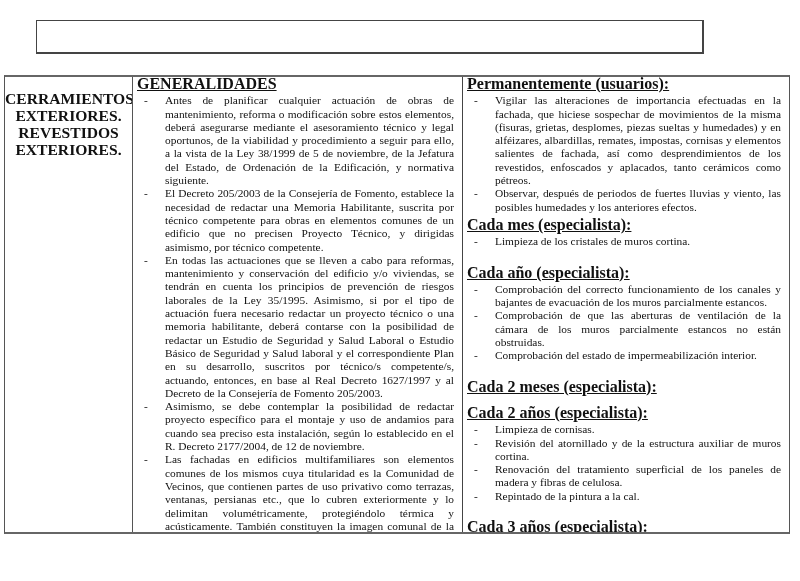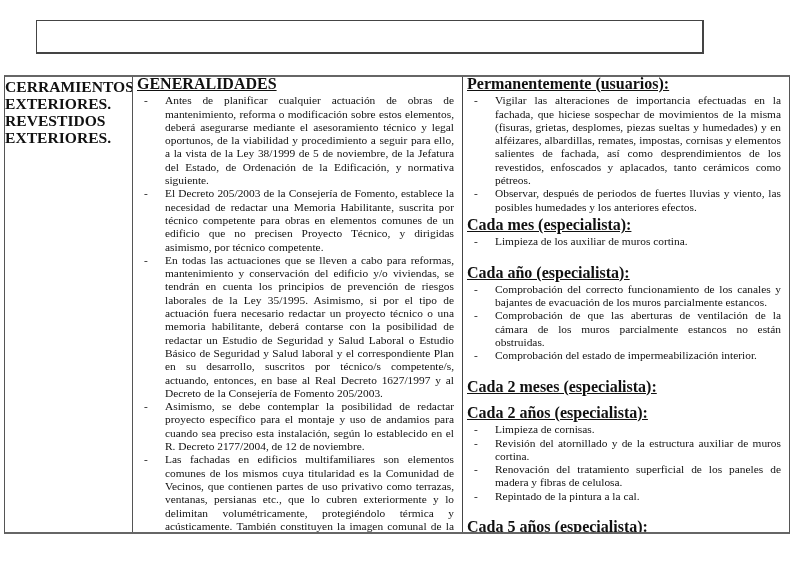--- a/index.html
+++ b/index.html
@@ -3,22 +3,22 @@
 <meta charset="utf-8">
 <style>
   html, body { margin:0; padding:0; background:#ffffff; }
   body { width:800px; height:581px; position:relative; overflow:hidden;
          font-family:"Liberation Serif","DejaVu Serif",serif; color:#111; }
   .header-box { position:absolute; left:36px; top:20px; width:665px; height:31px;
                 border:1px solid #444; border-bottom-width:2px; border-right-width:2px; }
   .table { position:absolute; left:4px; top:75px; width:786px; height:459px;
            border:1px solid #555; border-top:2px solid #666; border-bottom:2px solid #666; box-sizing:border-box; }
   .col { position:absolute; top:0; bottom:0; overflow:hidden; box-sizing:border-box; }
-  .col-title { left:0; width:128px; border-right:1px solid #555; 
-               font-weight:bold; font-size:15.6px; line-height:17px; padding-top:1px; }
+  .col-title { left:0; width:128px; border-right:1px solid #555; text-align:center;
+               font-weight:bold; font-size:15.6px; line-height:17px; padding-top:13px; }
   .col-title div { white-space:nowrap; }
   .col-general { left:128px; width:330px; border-right:1px solid #444; padding:0 4px 0 4px; }
   .col-maint { left:458px; width:326px; padding:0 4px 0 4px; }
   .sec-head { font-weight:bold; text-decoration:underline; font-size:16px; line-height:13.3px; }
   ul.items { list-style:none; margin:4px; padding:0; }
   ul.items li { position:relative; padding-left:24px; font-size:11.4px; line-height:13.3px;
                 text-align:justify; }
   ul.items li::before { content:"-"; position:absolute; left:3px; top:0; }
   .gap { height:13px; }
 </style>
@@ -49,21 +49,21 @@
 
   <div class="col col-maint">
     <div class="sec-head">Permanentemente (usuarios):</div>
     <ul class="items">
       <li>Vigilar las alteraciones de importancia efectuadas en la fachada, que hiciese sospechar de movimientos de la misma (fisuras, grietas, desplomes, piezas sueltas y humedades) y en alféizares, albardillas, remates, impostas, cornisas y elementos salientes de fachada, así como  desprendimientos de los revestidos, enfoscados y aplacados, tanto cerámicos como pétreos.</li>
       <li>Observar, después de periodos de fuertes lluvias y viento, las posibles humedades y los anteriores efectos.</li>
     </ul>
 
     <div class="sec-head">Cada mes (especialista):</div>
     <ul class="items">
-      <li>Limpieza de los auxiliar de muros cortina.</li>
+      <li>Limpieza de los cristales de muros cortina.</li>
     </ul>
     <div class="gap"></div>
 
     <div class="sec-head">Cada año (especialista):</div>
     <ul class="items">
       <li>Comprobación del correcto funcionamiento de los canales y bajantes de evacuación de los muros parcialmente estancos.</li>
       <li>Comprobación de que las aberturas de ventilación de la cámara de los muros parcialmente estancos no están obstruidas.</li>
       <li>Comprobación del estado de impermeabilización interior.</li>
     </ul>
     <div class="gap"></div>
@@ -73,20 +73,20 @@
 
     <div class="sec-head">Cada 2 años (especialista):</div>
     <ul class="items">
       <li>Limpieza de cornisas.</li>
       <li>Revisión del atornillado y de la estructura auxiliar de muros cortina.</li>
       <li>Renovación del tratamiento superficial de los paneles de madera y fibras de celulosa.</li>
       <li>Repintado de la pintura a la cal.</li>
     </ul>
     <div class="gap"></div>
 
-    <div class="sec-head">Cada 5 años (especialista):</div>
+    <div class="sec-head">Cada 3 años (especialista):</div>
     <ul class="items">
       <li>Repintado de la protección de los elementos metálicos de fachada.</li>
       <li>Revisar las juntas de dilatación y el sellado de las juntas entre carpintería y paredes.</li>
 
     </ul>
   </div>
 </div>
 
 </body></html>

